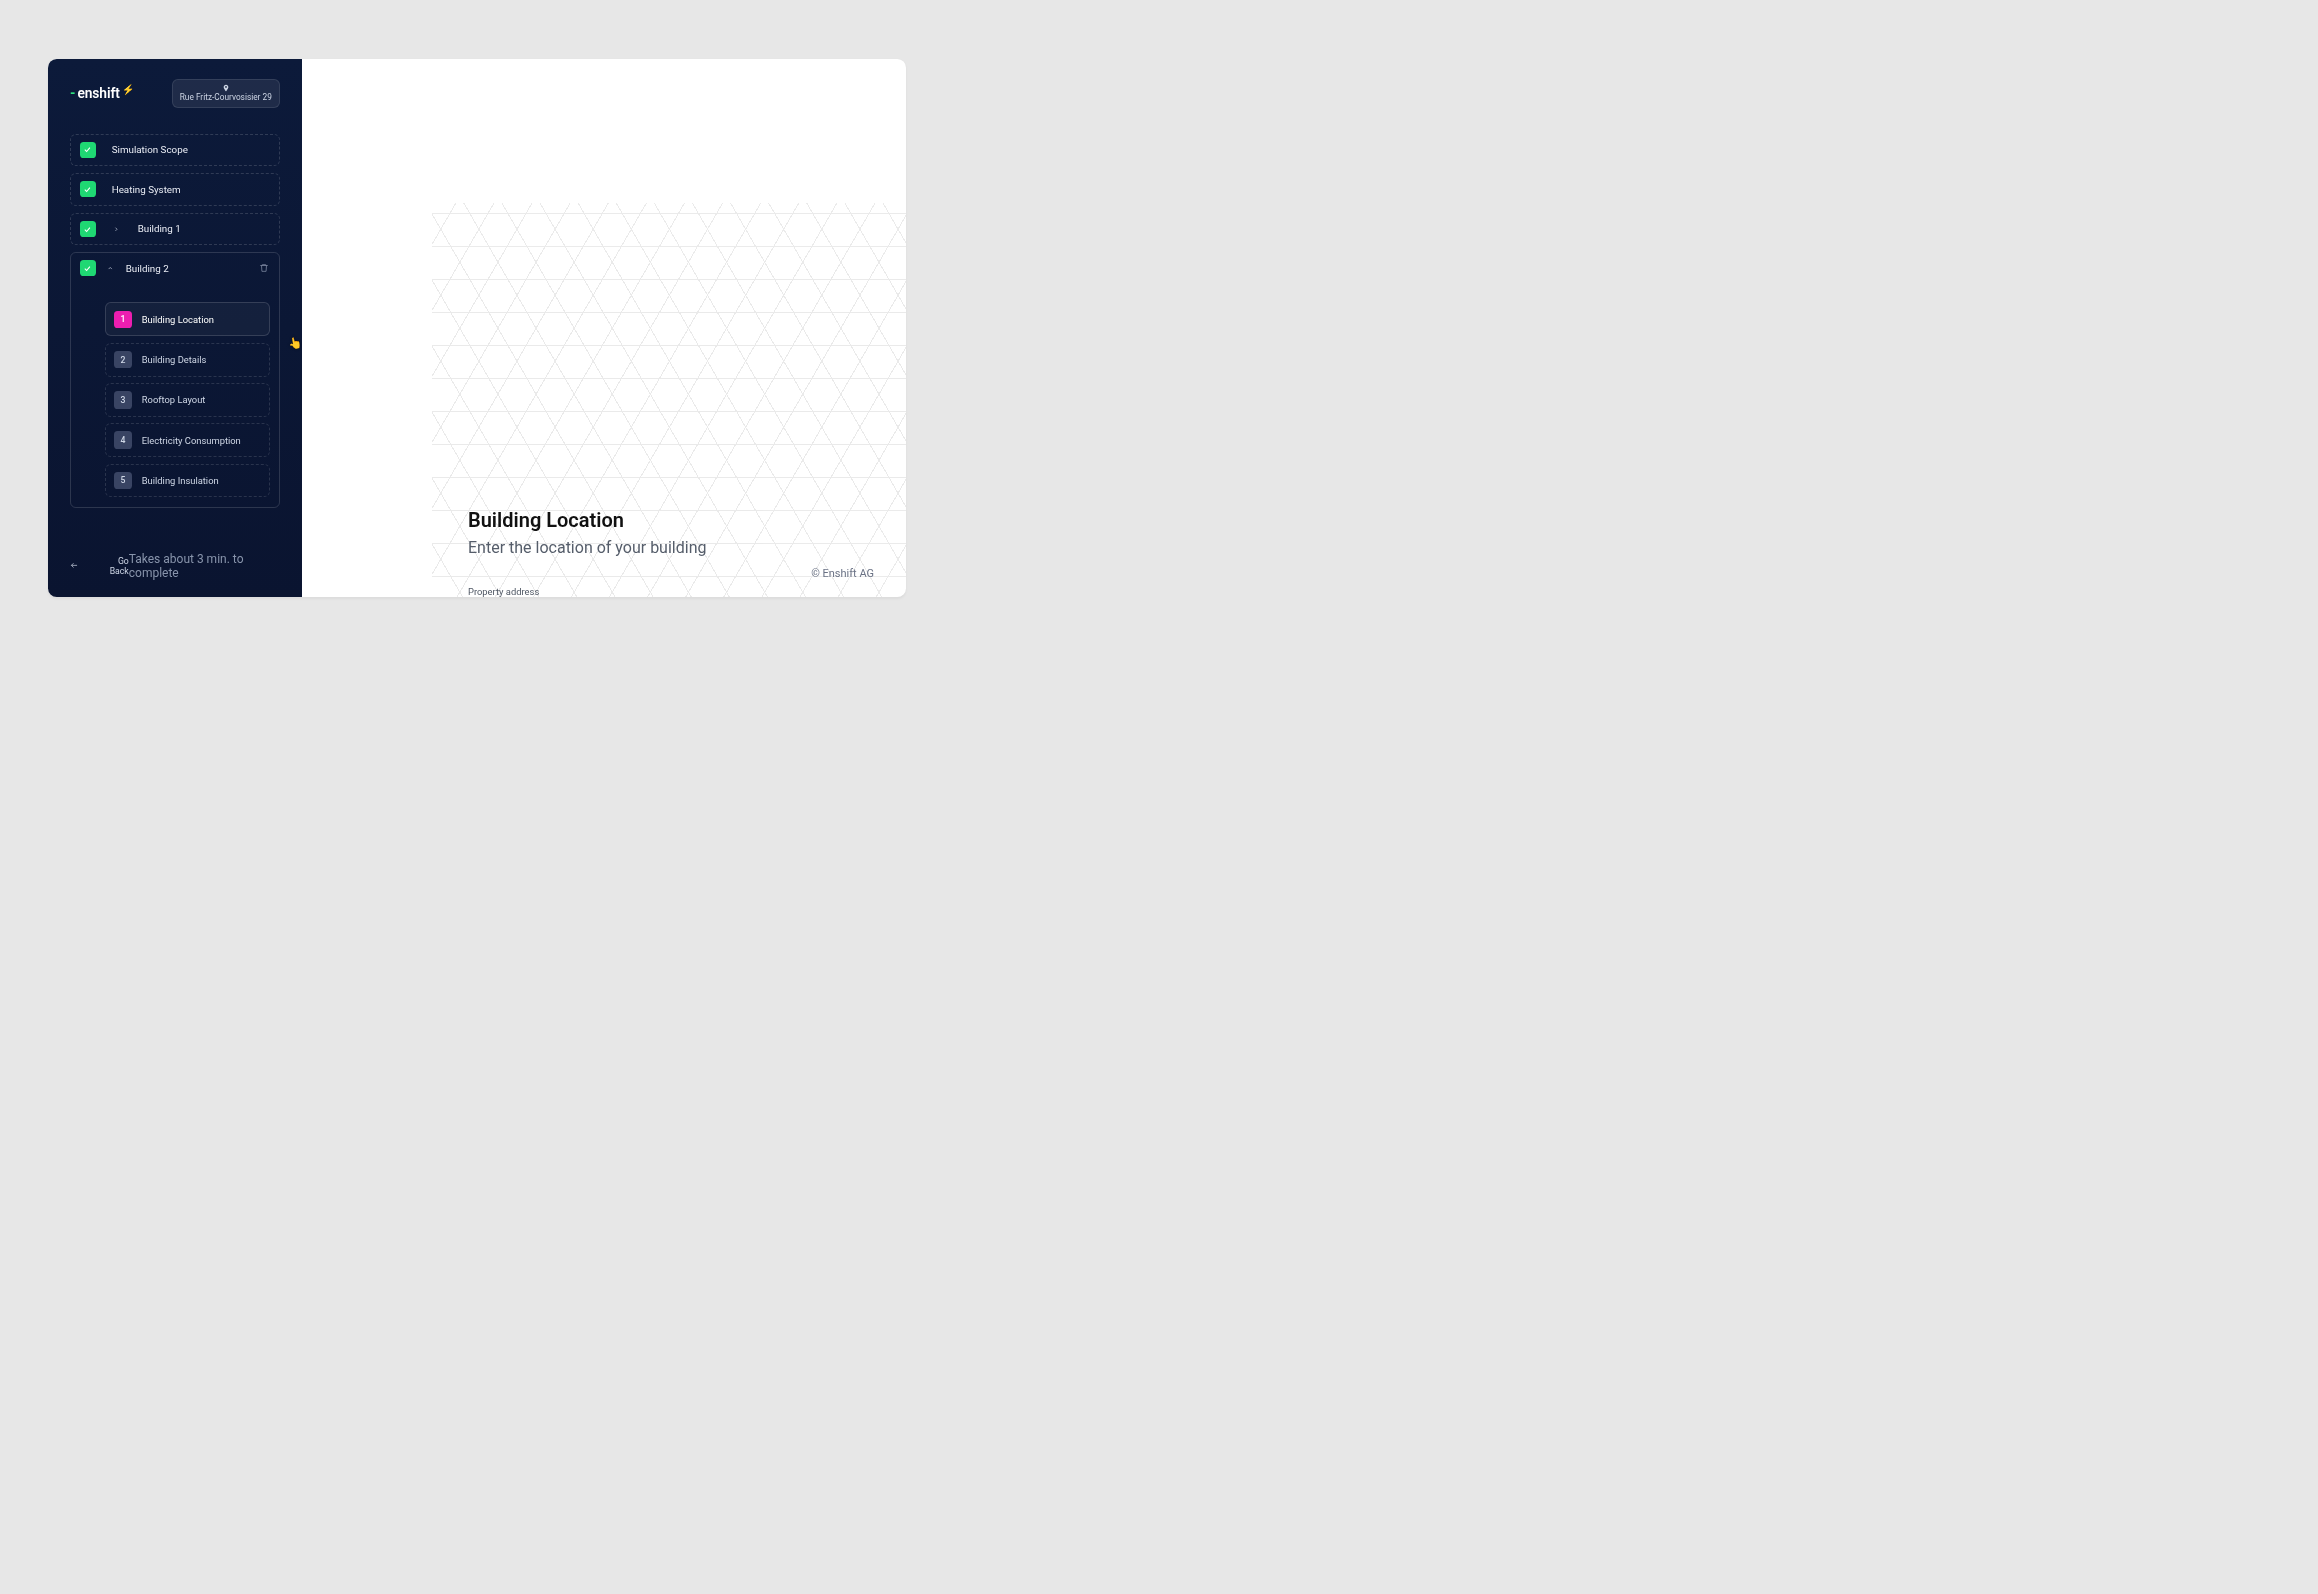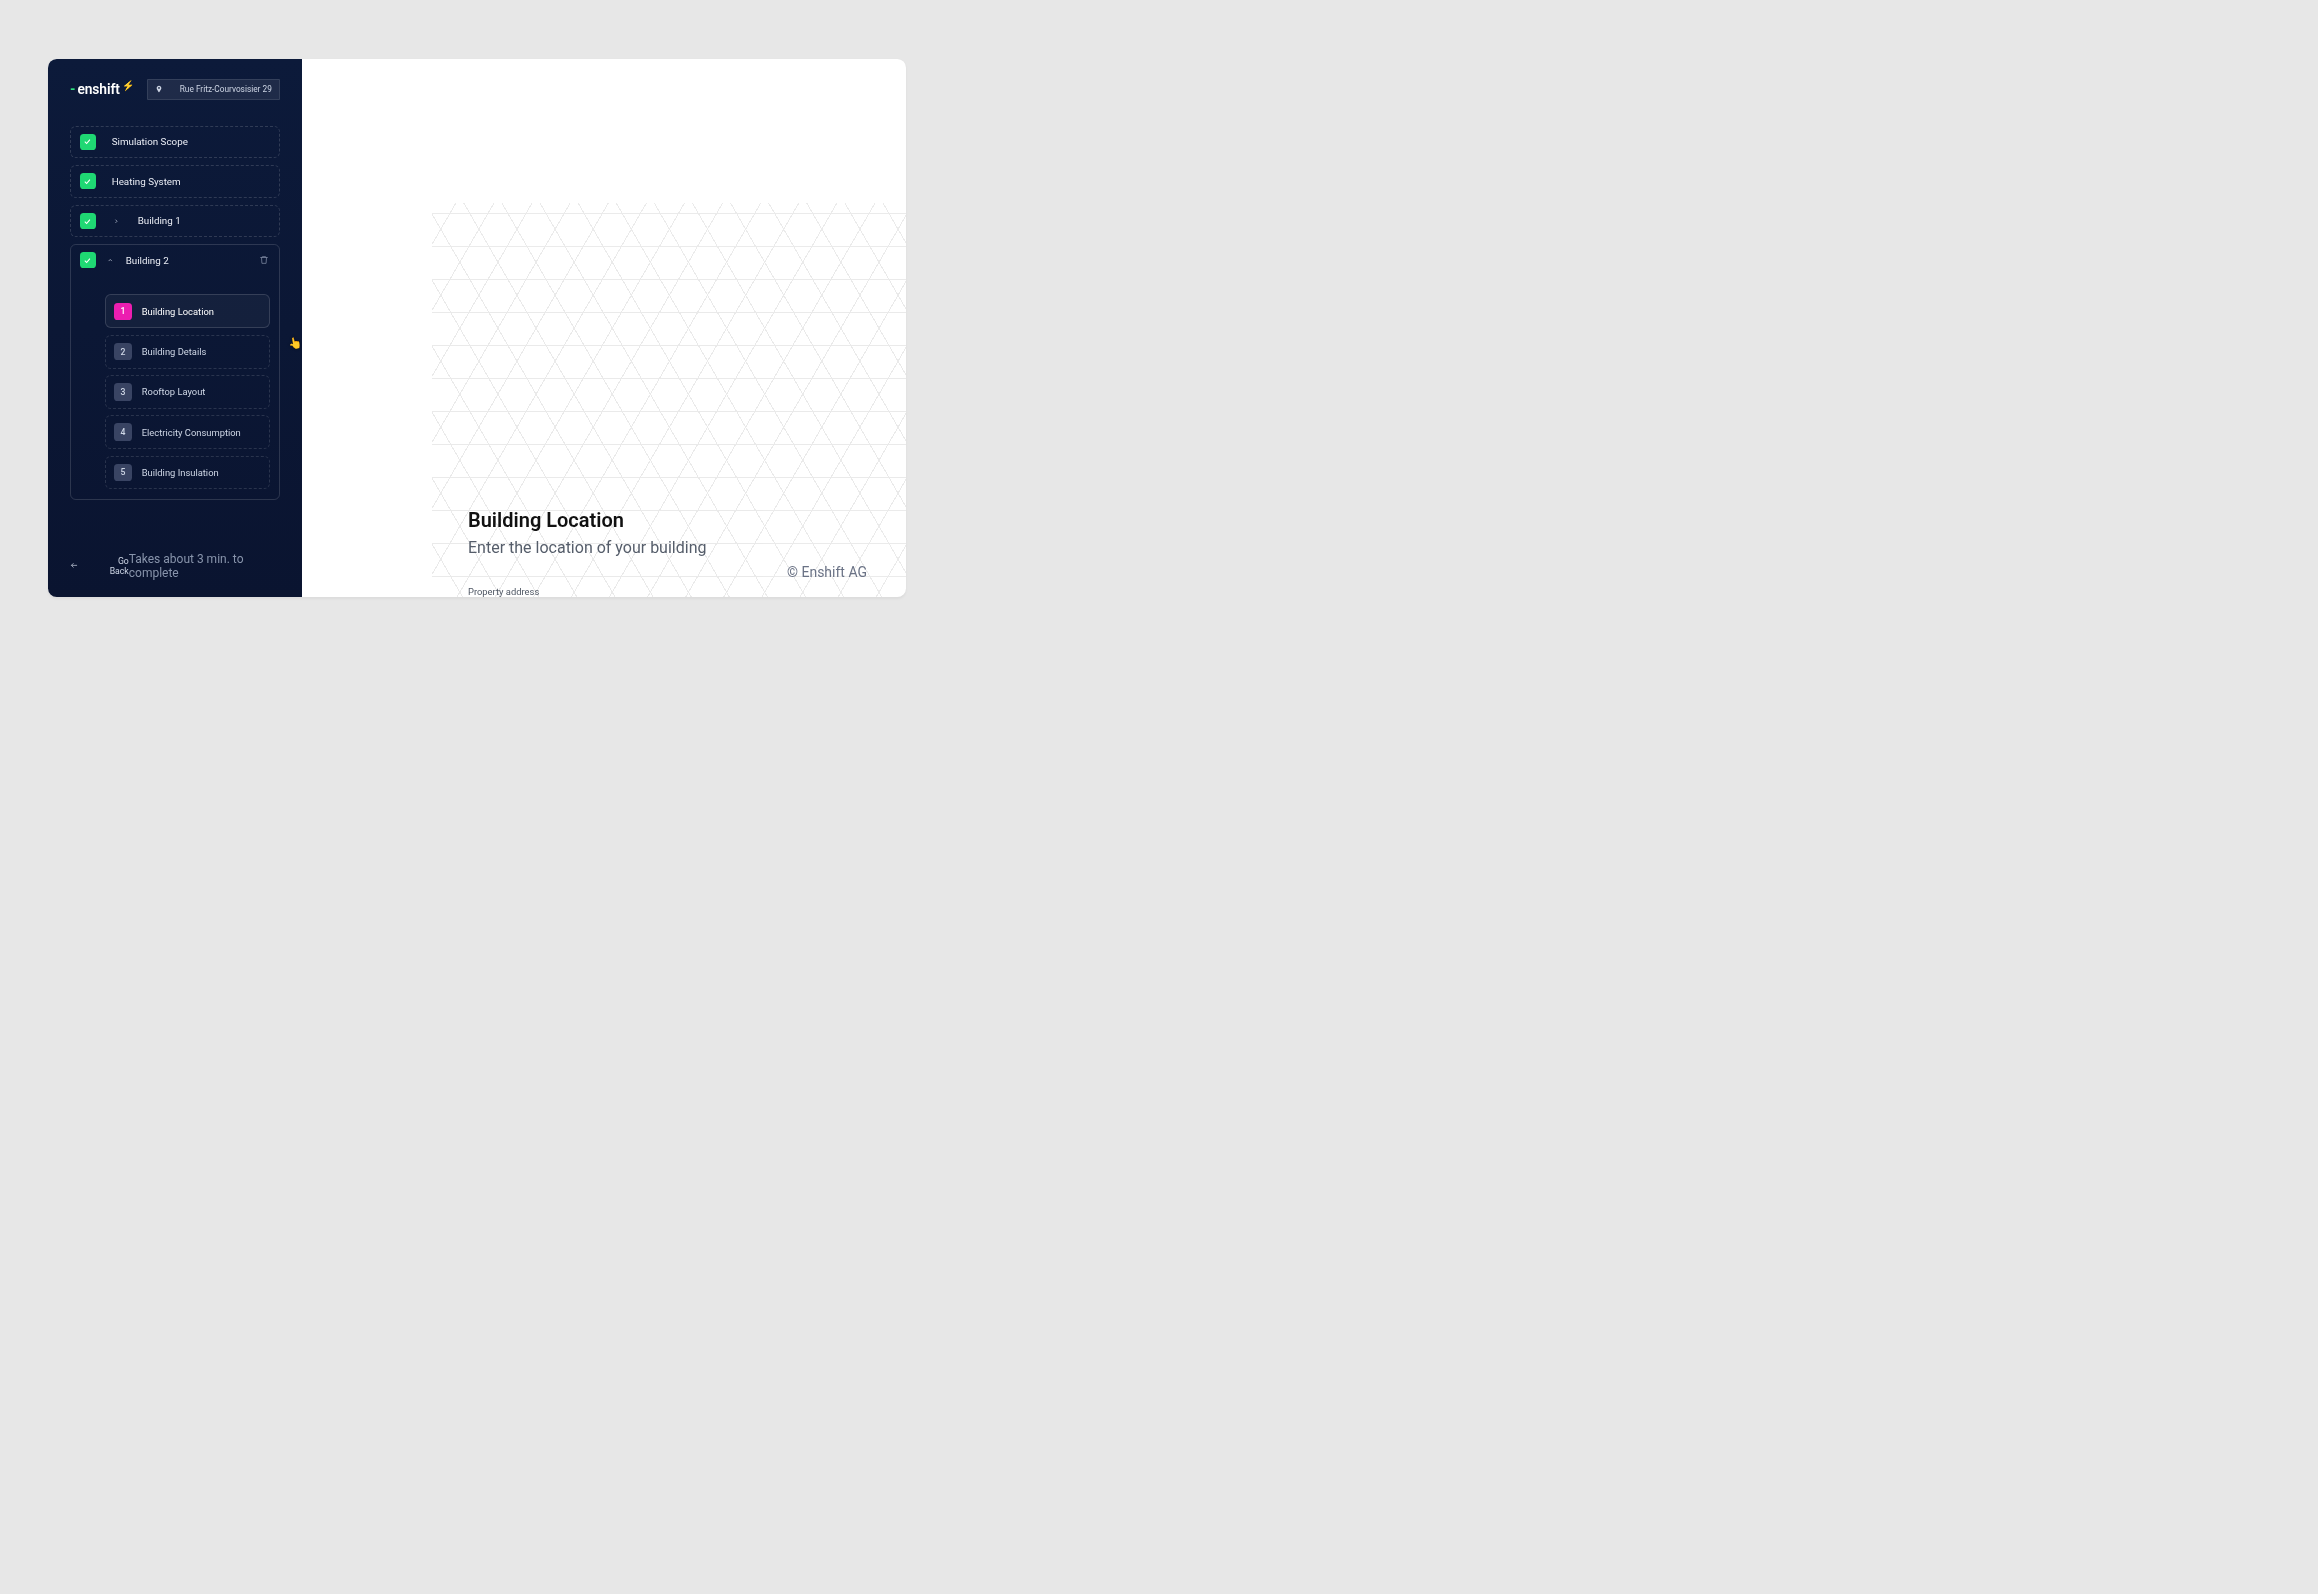--- a/index.html
+++ b/index.html
@@ -56,27 +56,28 @@
     font-size: 13.8px;
     font-weight: 600;
     letter-spacing: -0.1px;
   }
   .brand-dash { color: #2fe27f; font-weight: 700; margin-right:0.7px; }
   .brand-name { color: #fff; }
   .brand-bolt { color: #2fe27f; font-size: 10px; margin-left: 1.4px; margin-top:-7.2px;}
   .address-chip {
     background: rgba(255,255,255,0.08);
     border: 0.7px solid rgba(255,255,255,0.1);
-    border-radius: 1px;
-    display: flex;
-    align-items: center;
-    gap: 17px;
+    border-radius: 6px;
+    display: flex;
+    align-items: center;
+    gap: 0;
     padding: 4.3px 7.2px;
     font-size: 8.3px;
     color: #cdd5e4;
+    flex-direction: column;
   }
   .pin-icon { width: 8px; height: 8px; fill: #cdd5e4; }
   .nav { flex: 1; display: flex; flex-direction: column; gap: 7.2px; }
   .nav-item {
     border: 0.7px dashed rgba(255,255,255,0.15);
     border-radius: 5.8px;
     padding: 7.2px 8.7px;
     display: flex;
     align-items: center;
     gap: 16px;
@@ -181,23 +182,23 @@
     border: 0.7px solid #d8dce4;
     border-radius: 5.8px;
     height: 32px;
     display: flex;
     align-items: center;
     padding: 0 8.7px;
     gap: 7.2px;
   }
   .copyright {
     position: absolute;
-    right: 39px;
+    right: 32px;
     bottom: 17.4px;
-    font-size: 14px;
+    font-size: 11px;
     color: #6a7285;
   }
   
   .cursor {
     position: absolute;
     left: 241px; top: 278px;
     width: 11.6px; height: 14.5px;
     font-size: 11px;
     color:#fff;
     text-shadow: 0 0 2.2px rgba(0,0,0,0.6);

